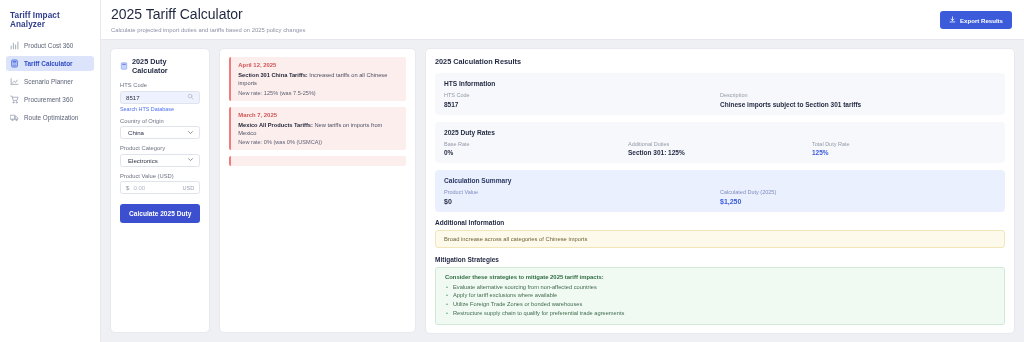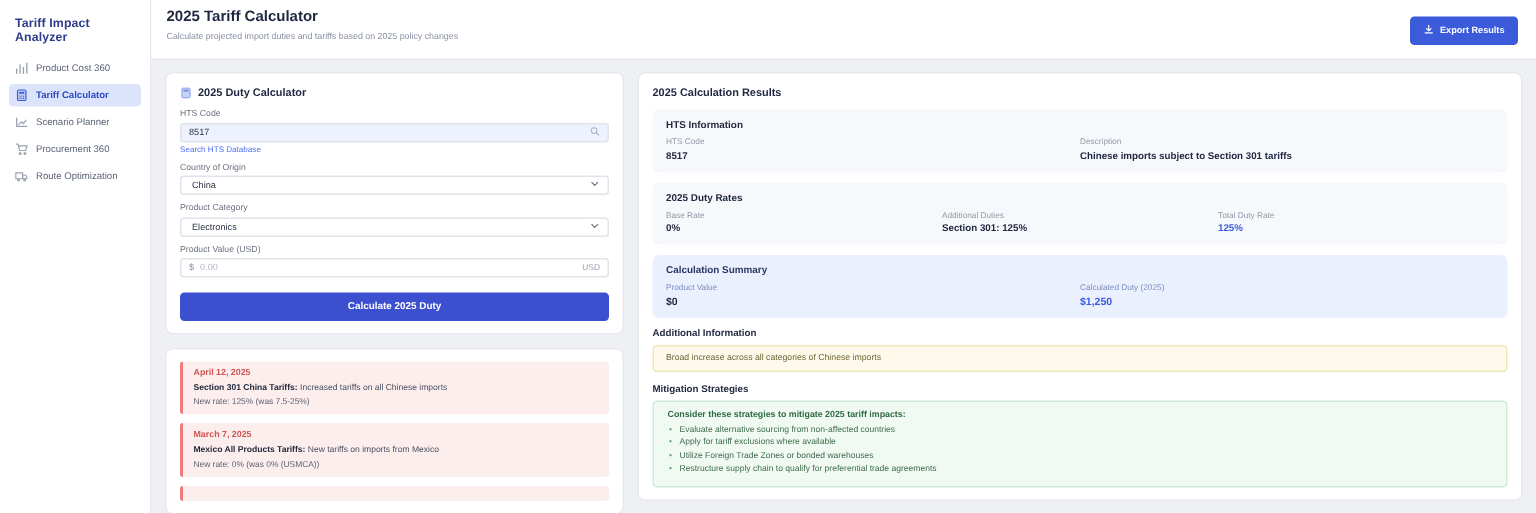--- a/index.html
+++ b/index.html
@@ -33,33 +33,33 @@
   .nav-ico { width: 9px; height: 9px; flex: 0 0 9px; display: block; }
   .nav-ico svg { width: 9px; height: 9px; display: block; }
 
   
   .main { flex: 1; height: 342px; display: flex; flex-direction: column; }
   .topbar {
     background: #ffffff; border-bottom: 1px solid #e6e8ee;
     height: 40px; padding: 6px 12px 0 10px;
     display: flex; align-items: flex-start; justify-content: space-between;
   }
-  .page-title { font-size: 10px; font-weight: bold; color: #1f2740; line-height: 1.25; }
+  .page-title { font-size: 14px; font-weight: normal; color: #1f2740; line-height: 1.25; }
   .page-sub { font-size: 5.9px; color: #8b92a4; margin-top: 3px; }
   .export-btn {
     display: flex; align-items: center; gap: 4px;
     background: #3b5bdb; color: #fff;
     font-size: 6.1px; font-weight: bold;
     border: none; border-radius: 3px;
     padding: 5px 9px; margin-top: 5px; cursor: pointer;
   }
   .export-btn svg { width: 7px; height: 7px; }
 
   .content { flex: 1; display: flex; gap: 9px; padding: 8px 9px 9px 9px; min-height: 0; }
-  .col-left { width: 306px; min-width: 306px; display: flex; flex-direction: column; gap: 9px; }
+  .col-left { width: 306px; min-width: 306px; display: flex; flex-direction: row; gap: 9px; }
   .col-right { flex: 1; min-width: 0; }
 
   .card {
     background: #fff; border: 1px solid #e7e9ef;
     border-radius: 5px; padding: 8px 9px;
   }
   .card-hd { display: flex; align-items: center; gap: 4px; margin-bottom: 7px; }
   .card-hd .t { font-size: 7.3px; font-weight: bold; color: #1f2740; }
   .card-hd svg { width: 8px; height: 8px; display: block; }
 

